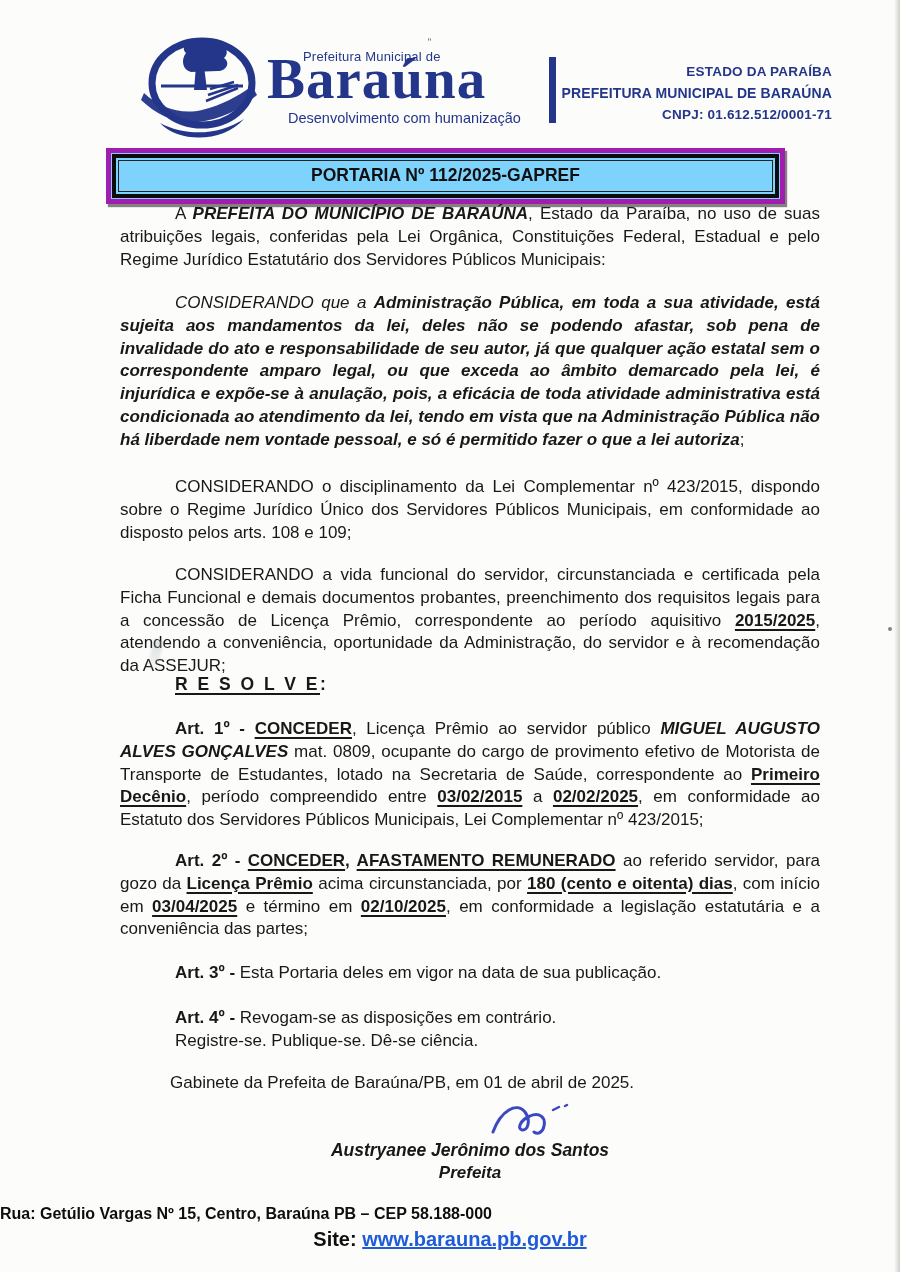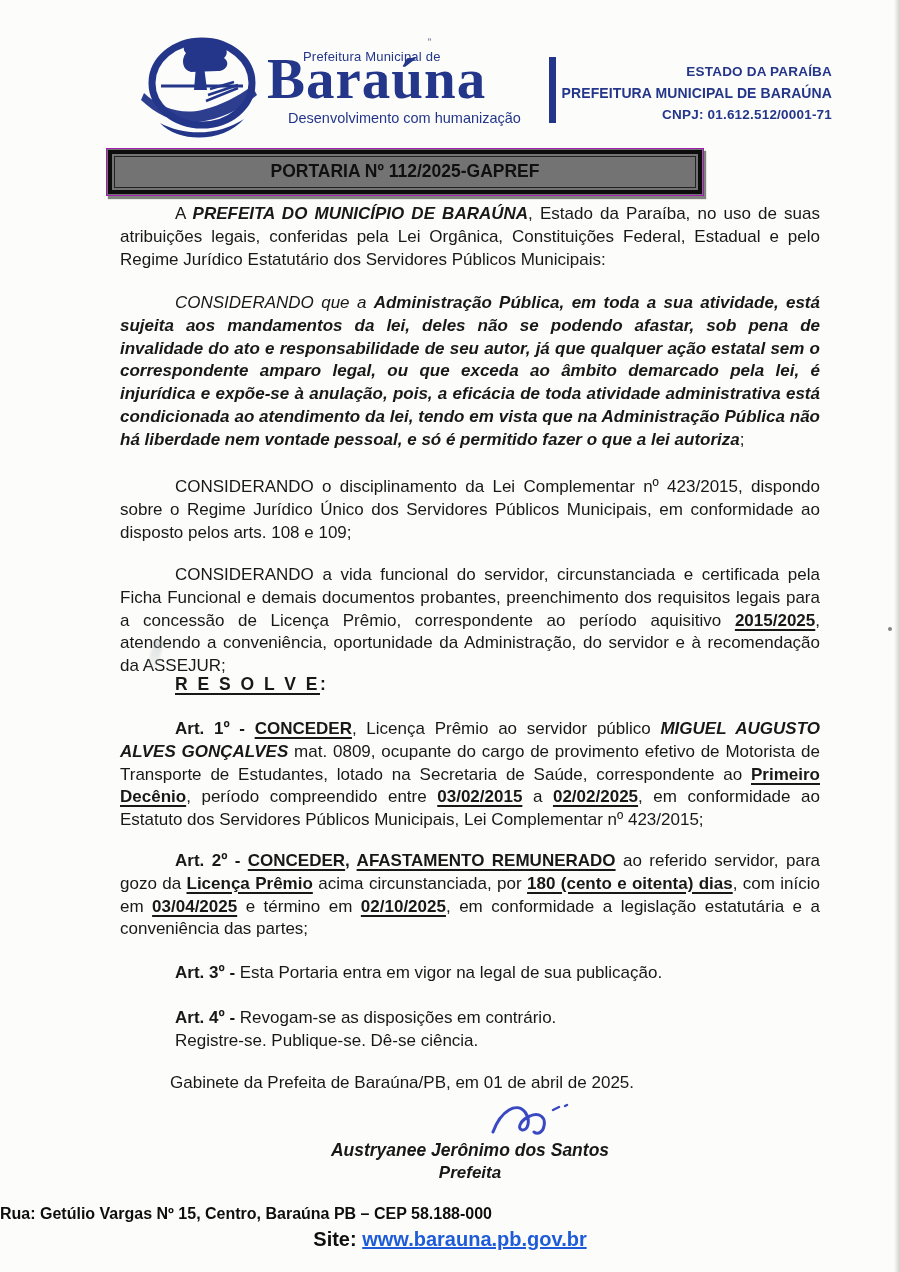--- a/index.html
+++ b/index.html
@@ -30,22 +30,22 @@
   .wm-tagline{position:absolute;left:288px;top:110px;font-size:14.5px;color:var(--brand);}
   .hdr-sep{position:absolute;left:549px;top:57px;width:7px;height:66px;background:var(--brand);}
   .hdr-right{
     position:absolute;left:552px;top:62px;width:280px;
     text-align:right;color:var(--brand);font-weight:700;line-height:1.55;
   }
   .hdr-right .l1,.hdr-right .l3{font-size:13.5px;letter-spacing:.2px;}
   .hdr-right .l2{font-size:14px;letter-spacing:.1px;}
   
   .title-outer{
-    position:absolute;left:106px;top:148px;width:598px;box-sizing:border-box;
-    border:1px solid #a21caf;padding:1px;background:#737373;
+    position:absolute;left:106px;top:148px;width:679px;box-sizing:border-box;
+    border:5px solid #a21caf;padding:1px;background:#7dd3fc;
     box-shadow:2px 3px 1px rgba(30,30,30,.55);
   }
   .title-mid{border:4px solid #0c0c0c;padding:2px;}
   .title-inner{
     border:1.5px solid #222;padding:4px 0 5px;
     text-align:center;font-weight:700;font-size:17.5px;color:#101010;
   }
   
   .para{
     position:absolute;left:120px;width:700px;
@@ -132,21 +132,21 @@
     </div>
   </div>
 
   <div class="para indent" style="top:203px"><span>A </span><span class="b i">PREFEITA DO MUNICÍPIO DE BARAÚNA</span><span>, Estado da Paraíba, no uso de suas atribuições legais, conferidas pela Lei Orgânica, Constituições Federal, Estadual e pelo Regime Jurídico Estatutário dos Servidores Públicos Municipais:</span></div>
   <div class="para indent" style="top:292px"><span class="i">CONSIDERANDO que a </span><span class="b i">Administração Pública, em toda a sua atividade, está sujeita aos mandamentos da lei, deles não se podendo afastar, sob pena de invalidade do ato e responsabilidade de seu autor, já que qualquer ação estatal sem o correspondente amparo legal, ou que exceda ao âmbito demarcado pela lei, é injurídica e expõe-se à anulação, pois, a eficácia de toda atividade administrativa está condicionada ao atendimento da lei, tendo em vista que na Administração Pública não há liberdade nem vontade pessoal, e só é permitido fazer o que a lei autoriza</span><span>;</span></div>
   <div class="para indent" style="top:476px"><span>CONSIDERANDO o disciplinamento da Lei Complementar nº 423/2015, dispondo sobre o Regime Jurídico Único dos Servidores Públicos Municipais, em conformidade ao disposto pelos arts. 108 e 109;</span></div>
   <div class="para indent" style="top:564px"><span>CONSIDERANDO a vida funcional do servidor, circunstanciada e certificada pela Ficha Funcional e demais documentos probantes, preenchimento dos requisitos legais para a concessão de Licença Prêmio, correspondente ao período aquisitivo </span><span class="b u">2015/2025</span><span>, atendendo a conveniência, oportunidade da Administração, do servidor e à recomendação da ASSEJUR;</span></div>
   <div class="para indent resolve" style="top:673px"><span class="b u">R E S O L V E</span><span class="b">:</span></div>
   <div class="para indent" style="top:718px"><span class="b">Art. 1º - </span><span class="b u">CONCEDER</span><span>, Licença Prêmio ao servidor público </span><span class="b i">MIGUEL AUGUSTO ALVES GONÇALVES</span><span> mat. 0809, ocupante do cargo de provimento efetivo de Motorista de Transporte de Estudantes, lotado na Secretaria de Saúde, correspondente ao </span><span class="b u">Primeiro Decênio</span><span>, período compreendido entre </span><span class="b u">03/02/2015</span><span> a </span><span class="b u">02/02/2025</span><span>, em conformidade ao Estatuto dos Servidores Públicos Municipais, Lei Complementar nº 423/2015;</span></div>
   <div class="para indent" style="top:850px"><span class="b">Art. 2º - </span><span class="b u">CONCEDER</span><span class="b">, </span><span class="b u">AFASTAMENTO REMUNERADO</span><span> ao referido servidor, para gozo da </span><span class="b u">Licença Prêmio</span><span> acima circunstanciada, por </span><span class="b u">180 (cento e oitenta) dias</span><span>, com início em </span><span class="b u">03/04/2025</span><span> e término em </span><span class="b u">02/10/2025</span><span>, em conformidade a legislação estatutária e a conveniência das partes;</span></div>
-  <div class="para indent" style="top:962px"><span class="b">Art. 3º - </span><span>Esta Portaria entra em vigor na legal de sua publicação.</span></div>
+  <div class="para indent" style="top:962px"><span class="b">Art. 3º - </span><span>Esta Portaria deles em vigor na data de sua publicação.</span></div>
   <div class="para indent" style="top:1007px"><span class="b">Art. 4º - </span><span>Revogam-se as disposições em contrário.</span></div>
   <div class="para indent" style="top:1030px"><span>Registre-se. Publique-se. Dê-se ciência.</span></div>
   <div class="para" style="top:1072px;text-indent:50px"><span>Gabinete da Prefeita de Baraúna/PB, em 01 de abril de 2025.</span></div>
 
   <svg class="sig-squiggle" viewBox="0 0 95 46" aria-hidden="true">
     <g fill="none" stroke="#3a49c2" stroke-width="3" stroke-linecap="round">
       <path d="M6 34 C14 12 30 4 38 14 C44 22 41 33 35 32 C30 31 33 22 43 18 C52 14 59 19 57 28 C56 34 51 37 47 34"></path>
       <path d="M66 12 l6 -3" stroke-width="2.5"></path>
       <path d="M78 8 l2 -1" stroke-width="2.5"></path>
     </g>

